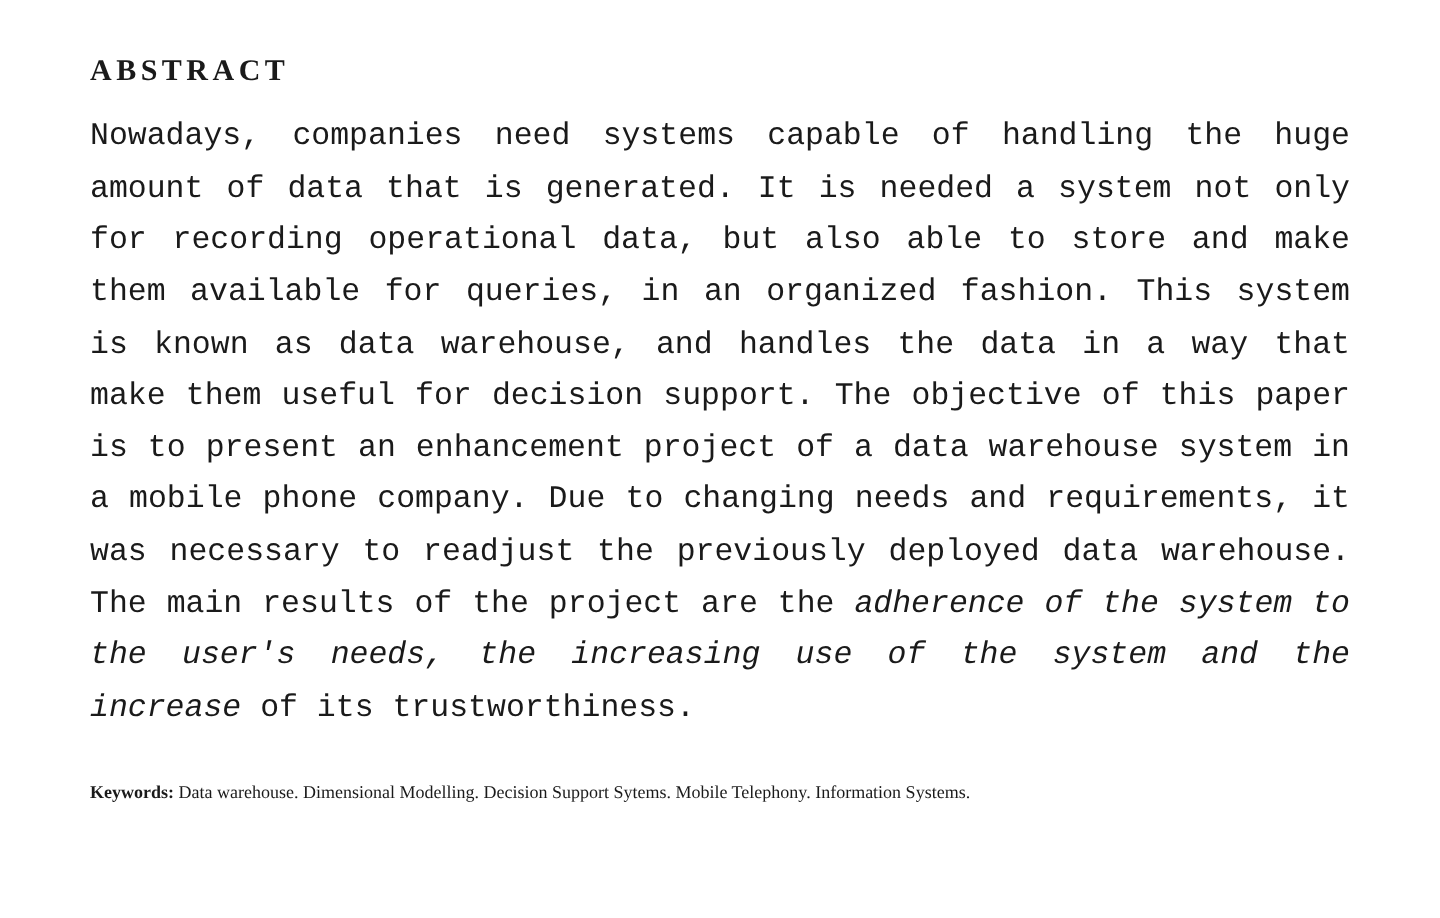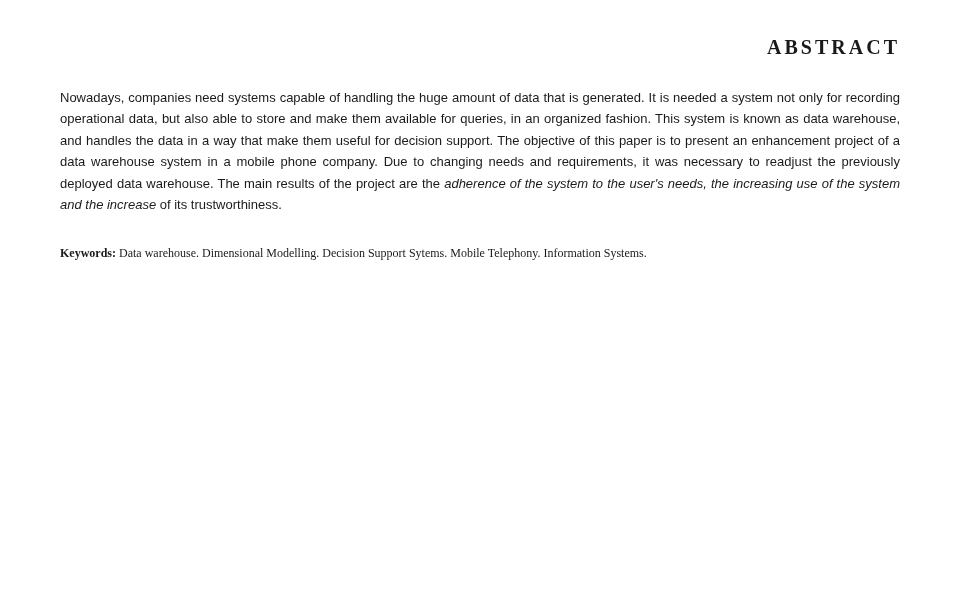--- a/index.html
+++ b/index.html
@@ -20,33 +20,33 @@
 
     .page {
       width: 960px;
       height: 612px;
       padding: 36px 60px 36px 60px;
       display: flex;
       flex-direction: column;
     }
 
     .title {
-      text-align: right;
+      text-align: left;
       font-size: 20px;
       font-weight: bold;
       letter-spacing: 3px;
-      margin-bottom: 28px;
+      margin-bottom: 16px;
       font-family: 'Times New Roman', Times, serif;
     }
 
     .body-text {
-      font-size: 13px;
+      font-size: 21px;
       line-height: 1.65;
       text-align: justify;
-      font-family: Liberation Sans, sans-serif;
+      font-family: Liberation Mono, monospace;
     }
 
     .keywords {
       margin-top: 28px;
       font-size: 12px;
       line-height: 1.65;
       font-family: 'Times New Roman', Times, serif;
     }
 
     em {

